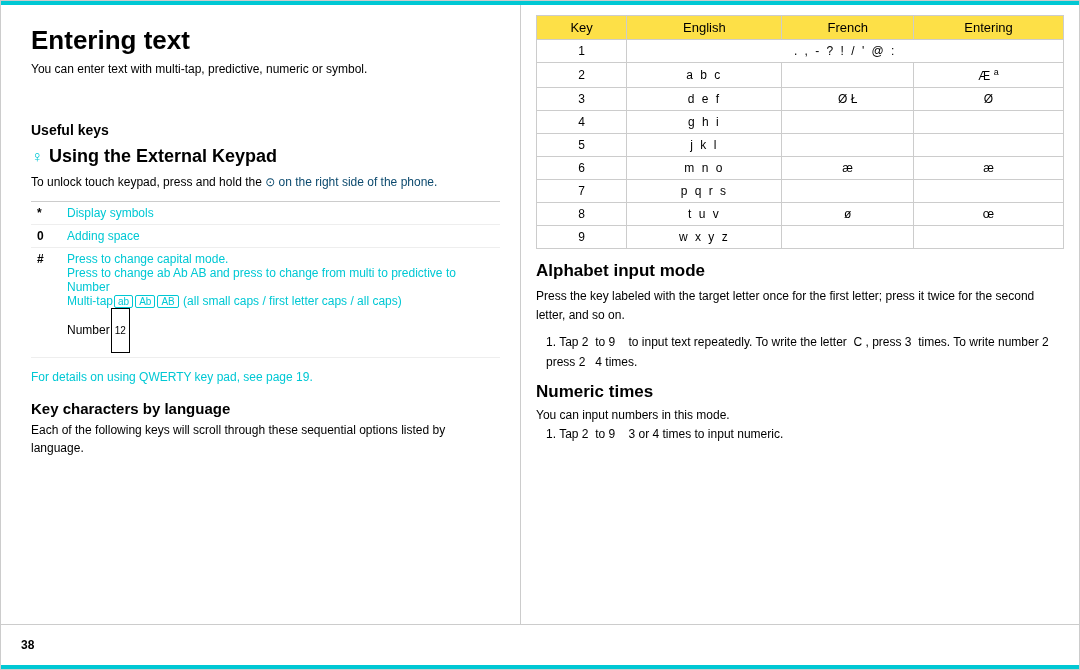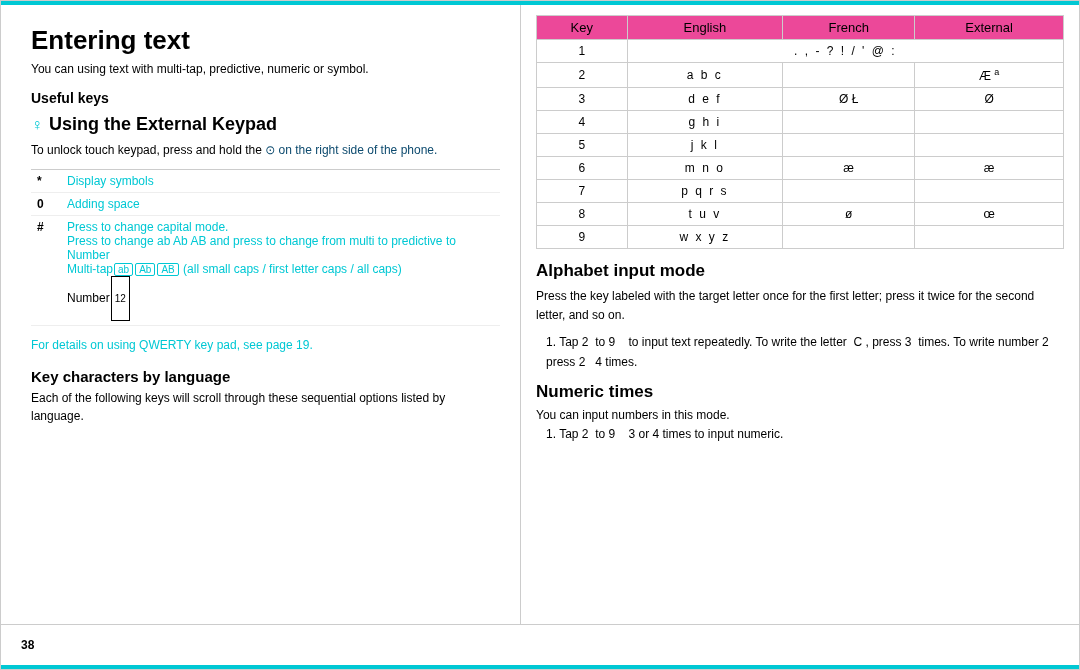--- a/index.html
+++ b/index.html
@@ -52,20 +52,21 @@
     }
     .page-subtitle {
       font-size: 12px;
       color: #000;
       margin-bottom: 14px;
     }
     .section-heading {
       font-size: 14px;
       font-weight: bold;
       margin-bottom: 8px;
+      margin-top: 32px;
     }
     .keypad-heading {
       font-size: 18px;
       font-weight: bold;
       margin-bottom: 6px;
       display: flex;
       align-items: center;
       gap: 6px;
     }
     .keypad-heading-icon {
@@ -150,21 +151,21 @@
       border-collapse: collapse;
       font-size: 12px;
       margin-top: 0;
     }
     .char-table th, .char-table td {
       border: 1px solid #ccc;
       padding: 4px 8px;
       text-align: center;
     }
     .char-table th {
-      background: #ec4899;
+      background: #fde047;
       font-weight: normal;
       font-size: 13px;
     }
     .char-table td:first-child {
       text-align: center;
       font-weight: normal;
     }
     .char-table td:nth-child(2) {
       text-align: center;
       letter-spacing: 2px;
@@ -240,21 +241,21 @@
 </head>
 <body>
 
 <div class="page-container">
   <div class="top-line"></div>
 
   <div class="content-area">
 
     <div class="left-col">
       <div class="page-title">Entering text</div>
-      <div class="page-subtitle">You can using text with multi-tap, predictive, numeric or symbol.</div>
+      <div class="page-subtitle">You can enter text with multi-tap, predictive, numeric or symbol.</div>
 
       <div class="section-heading">Useful keys</div>
 
       <div class="keypad-heading">
         <span class="keypad-heading-icon">♀</span>
         <span>Using the External Keypad</span>
       </div>
 
       <div class="unlock-text">
         <span>To unlock touch keypad, press and hold the </span><span class="cyan">⊙  on the right side of the phone.</span>
@@ -292,21 +293,21 @@
       </div>
     </div>
 
     <div class="right-col">
       <table class="char-table">
         <thead>
           <tr>
             <th>Key</th>
             <th>English</th>
             <th>French</th>
-            <th>External</th>
+            <th>Entering</th>
           </tr>
         </thead>
         <tbody>
           <tr>
             <td>1</td>
             <td colspan="3">. , - ? ! / ' @ :</td>
           </tr>
           <tr>
             <td>2</td>
             <td>a b c</td>

